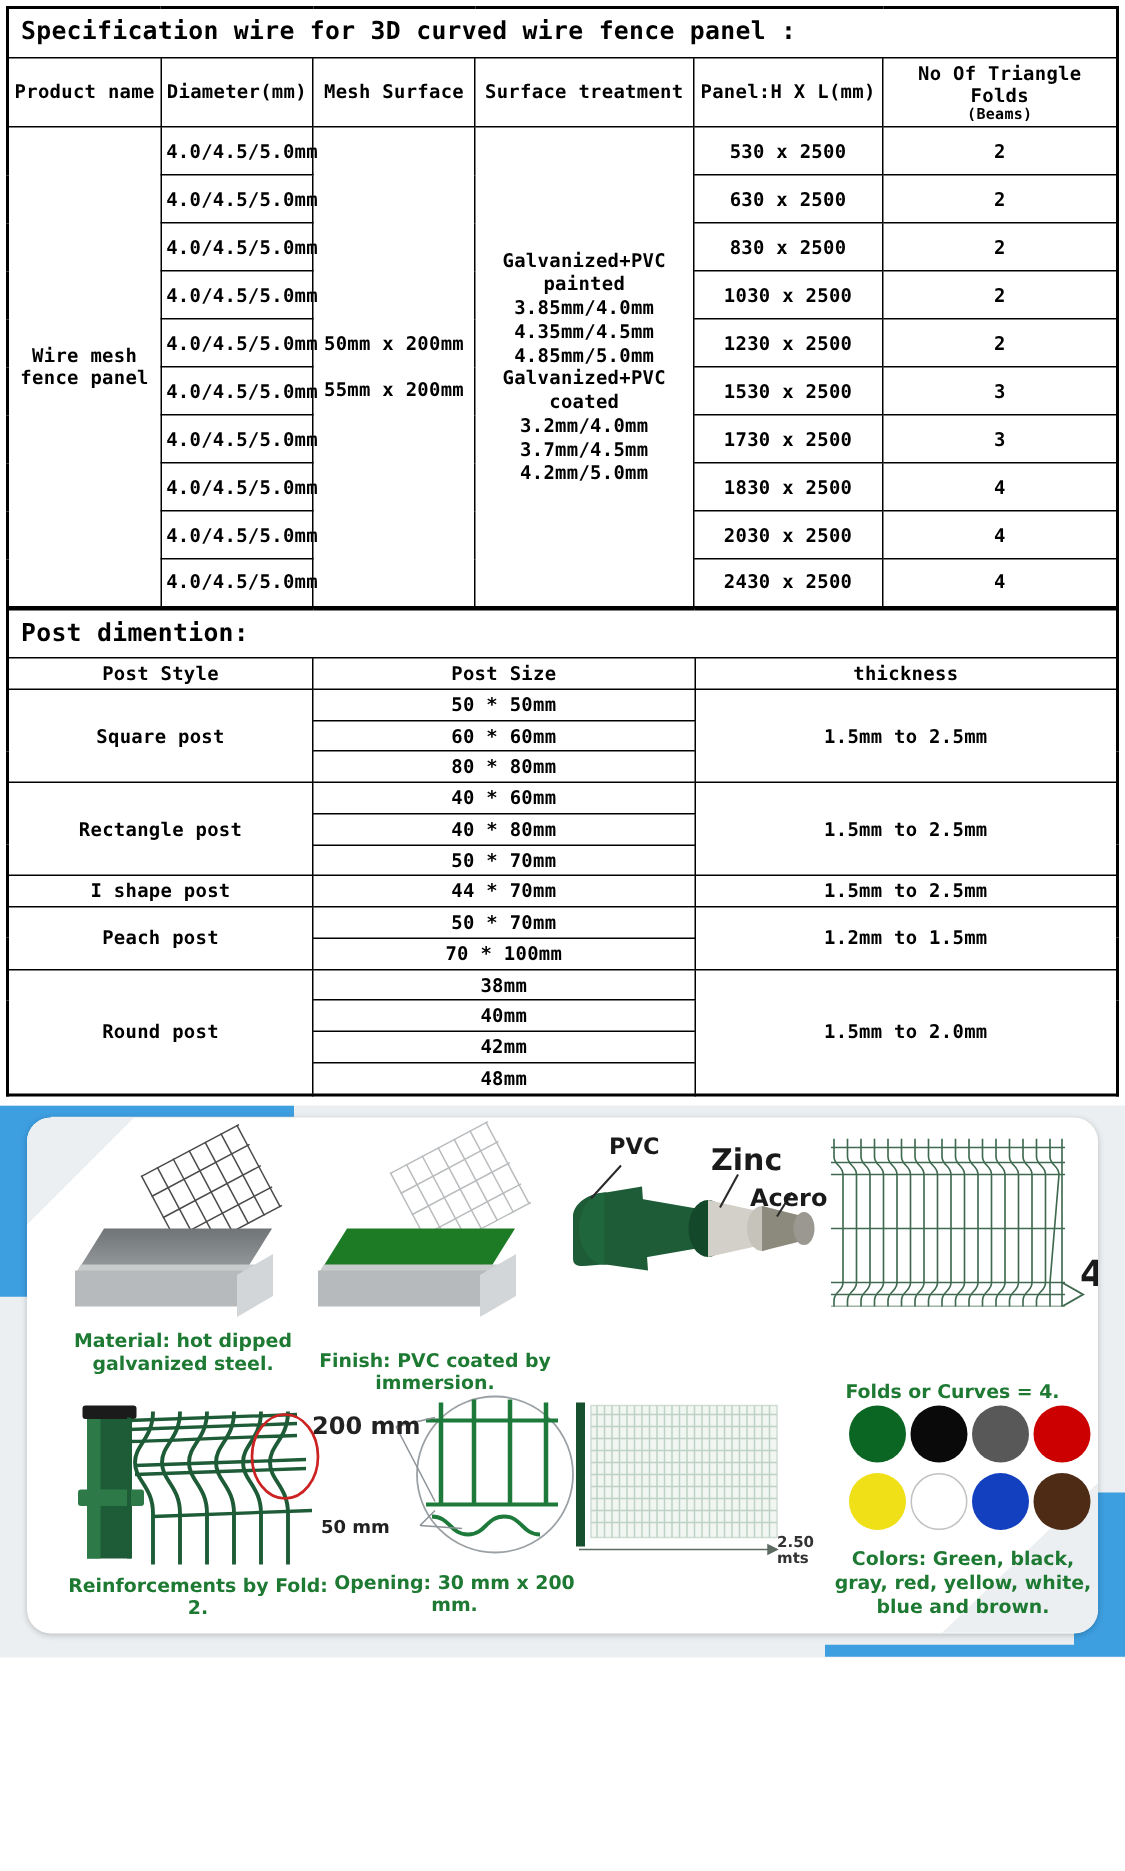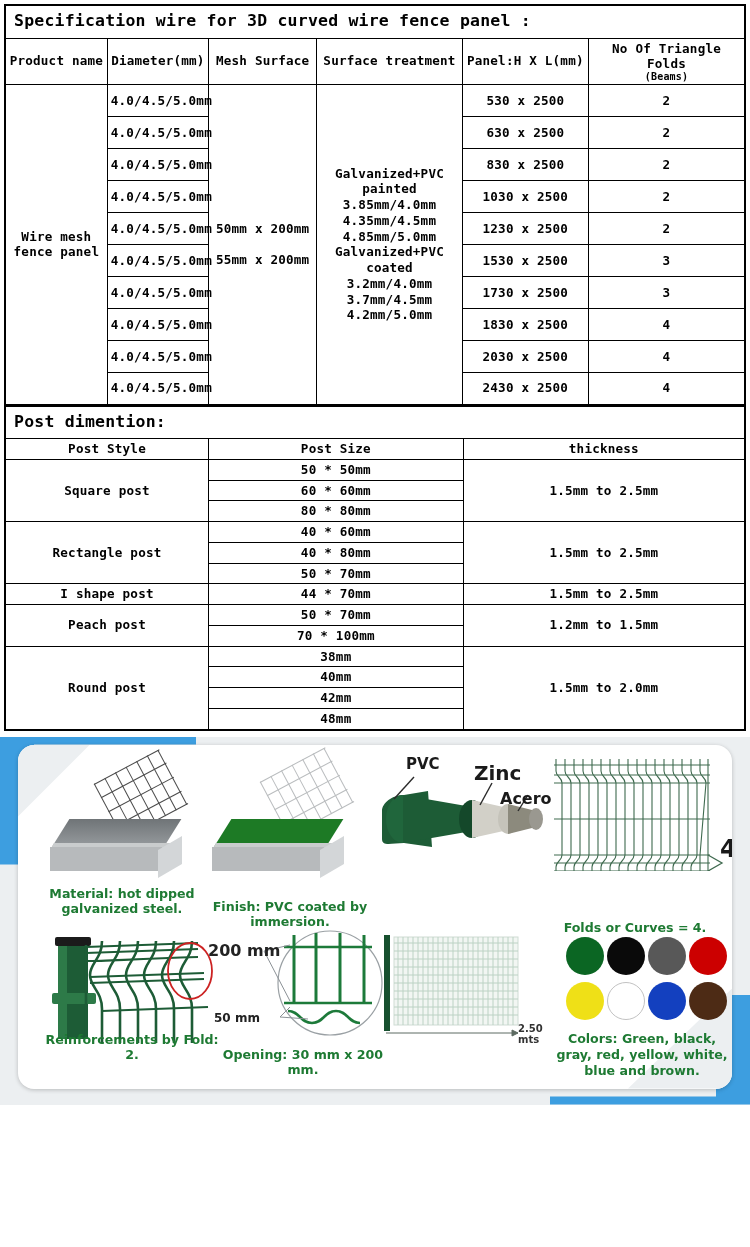--- a/index.html
+++ b/index.html
@@ -421,21 +421,21 @@
         <g stroke="#1d5c36" stroke-width="2.2" fill="none">
           <path d="M48,16 L160,12"></path>
           <path d="M48,22 L160,18"></path>
           <path d="M48,30 C70,30 92,28 160,26"></path>
           <path d="M52,46 L166,42"></path>
           <path d="M52,52 L166,48"></path>
           <path d="M64,80 L170,76"></path>
         </g>
         <ellipse cx="152" cy="40" rx="22" ry="28" fill="none" stroke="#cc2222" stroke-width="1.8"></ellipse>
       </svg>
-      <div class="cap" style="position:absolute;left:-4px;top:101px;width:208px;white-space:pre-line;">Reinforcements by Fold:
+      <div class="cap" style="position:absolute;left:-4px;top:118px;width:208px;white-space:pre-line;">Reinforcements by Fold:
 2.</div>
     </div>
 
     <div class="cell" style="left:186px;top:184px;width:200px;height:160px;">
       <svg width="196" height="120" style="position:absolute;left:0;top:0;">
         <circle cx="126" cy="54" r="52" fill="none" stroke="#9aa0a4" stroke-width="1.2"></circle>
         <g stroke="#1d7a3a" stroke-width="3" fill="none">
           <path d="M90,6 L90,74"></path>
           <path d="M112,4 L112,74"></path>
           <path d="M136,4 L136,74"></path>

